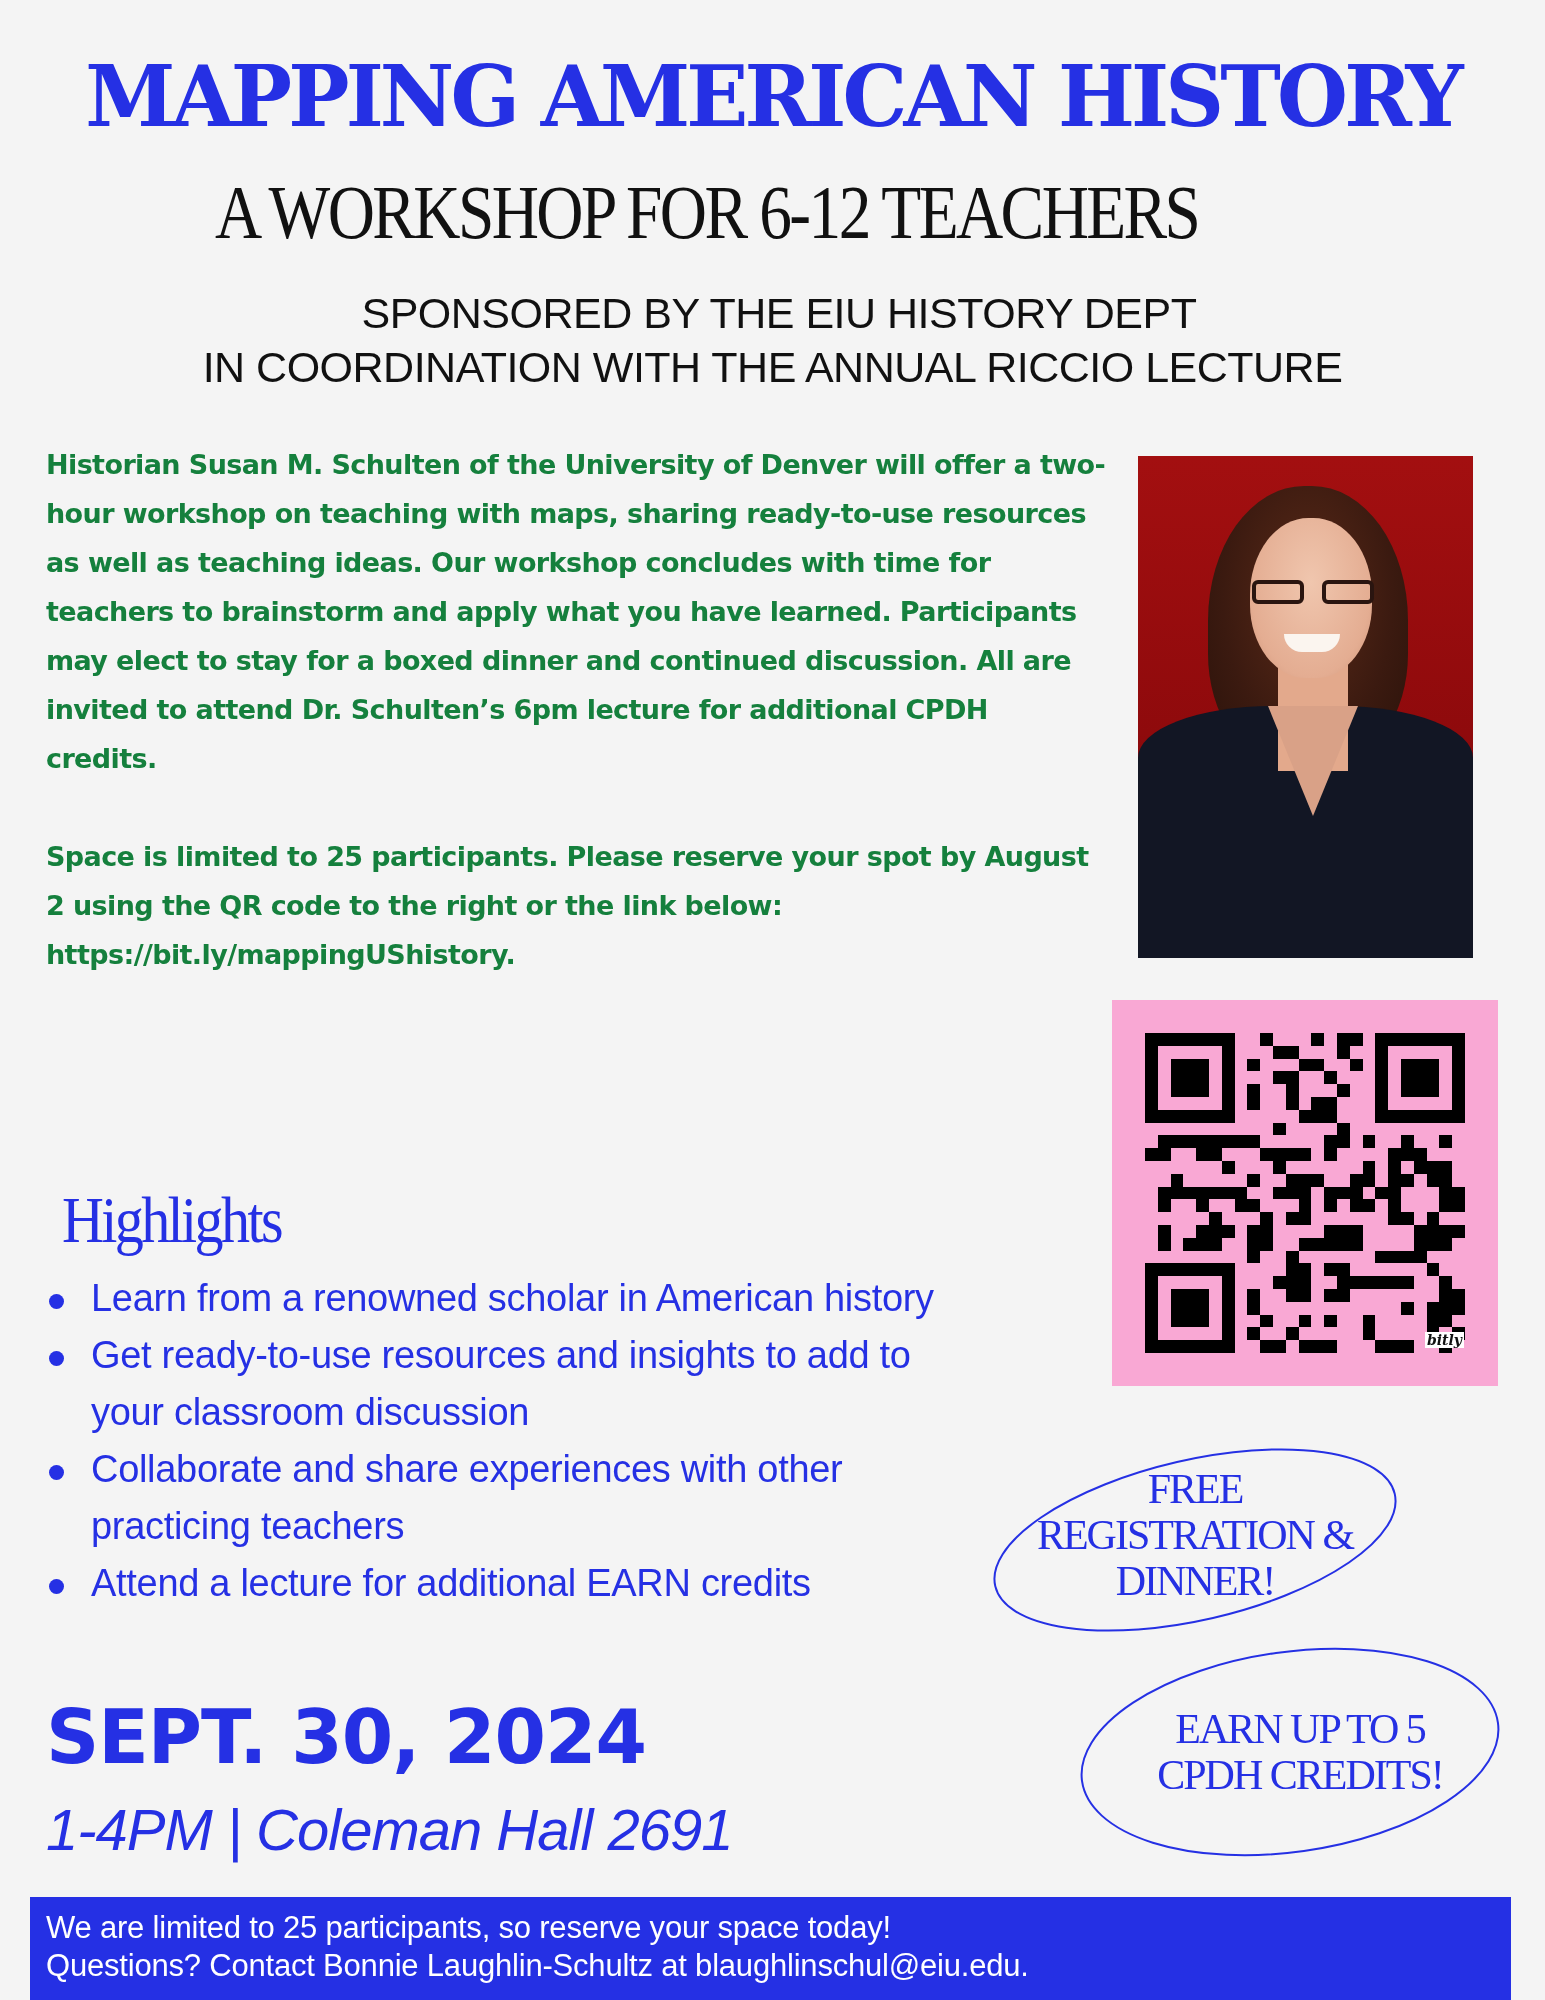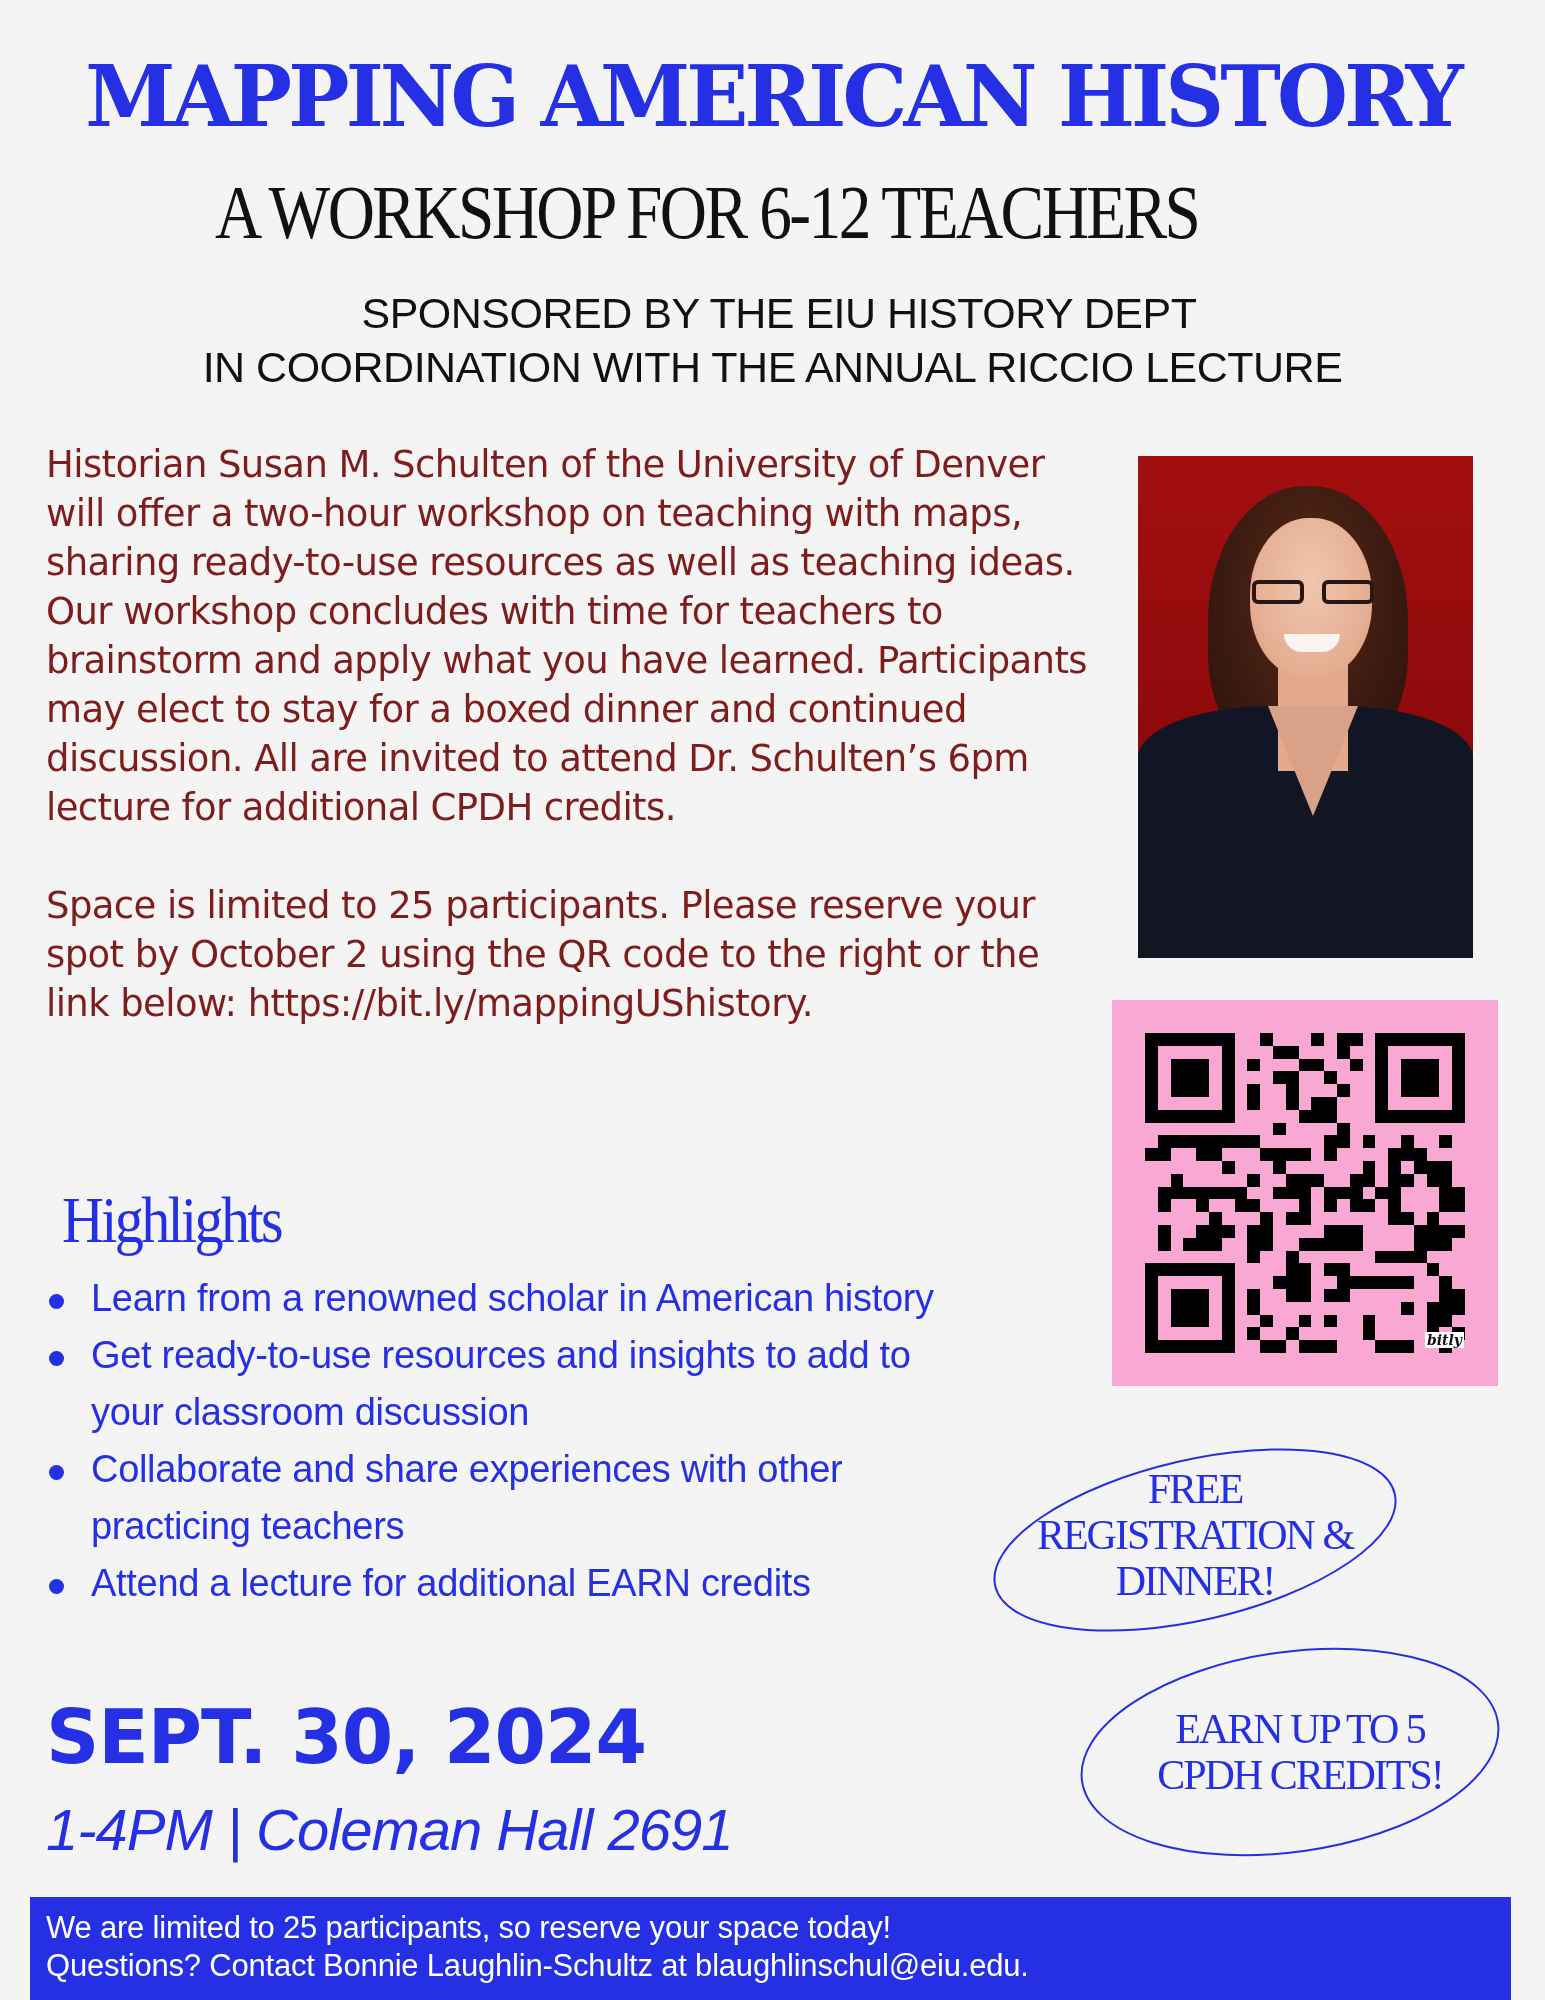--- a/index.html
+++ b/index.html
@@ -27,22 +27,22 @@
   .sponsor {
     left: 0; width: 1545px; top: 286px; text-align: center;
     font-family: "Liberation Sans", sans-serif; font-size: 43px; line-height: 54px;
     color: #111; letter-spacing: -0.5px;
   }
   .sponsor div { white-space: nowrap; }
   .sponsor .l1 { padding-left: 13px; }
 
   .body-text {
     left: 46px; top: 440px; width: 1060px;
-    font-family: "DejaVu Sans", sans-serif; font-weight: normal;
-    font-size: 37px; line-height: 49px; color: #7f1d1d; letter-spacing: -0.6px;
+    font-family: "DejaVu Sans", sans-serif; font-weight: bold;
+    font-size: 27px; line-height: 49px; color: #15803d; letter-spacing: -0.6px;
   }
   .body-text p { margin: 0; }
   .body-text p + p { margin-top: 49px; }
 
   .photo {
     left: 1138px; top: 456px; width: 335px; height: 502px;
     background: linear-gradient(180deg, #a30f10 0%, #8f0a0c 55%, #6e0708 100%);
     overflow: hidden;
   }
   .photo .hair {
@@ -144,21 +144,21 @@
 
 <div class="abs title">MAPPING AMERICAN HISTORY</div>
 <div class="abs subtitle">A WORKSHOP FOR 6-12 TEACHERS</div>
 <div class="abs sponsor">
   <div class="l1">SPONSORED BY THE EIU HISTORY DEPT</div>
   <div>IN COORDINATION WITH THE ANNUAL RICCIO LECTURE</div>
 </div>
 
 <div class="abs body-text">
   <p>Historian Susan M. Schulten of the University of Denver will offer a two-hour workshop on teaching with maps, sharing ready-to-use resources as well as teaching ideas. Our workshop concludes with time for teachers to brainstorm and apply what you have learned. Participants may elect to stay for a boxed dinner and continued discussion. All are invited to attend Dr. Schulten’s 6pm lecture for additional CPDH credits.</p>
-  <p>Space is limited to 25 participants. Please reserve your spot by October 2 using the QR code to the right or the link below: https://bit.ly/mappingUShistory.</p>
+  <p>Space is limited to 25 participants. Please reserve your spot by August 2 using the QR code to the right or the link below: https://bit.ly/mappingUShistory.</p>
 </div>
 
 <div class="abs photo" title="Portrait of historian Susan M. Schulten">
   <div class="hair"></div>
   <div class="shirt"></div>
   <div class="neck"></div>
   <div class="v"></div>
   <div class="face"></div>
   <div class="glasses">
       <span></span>

